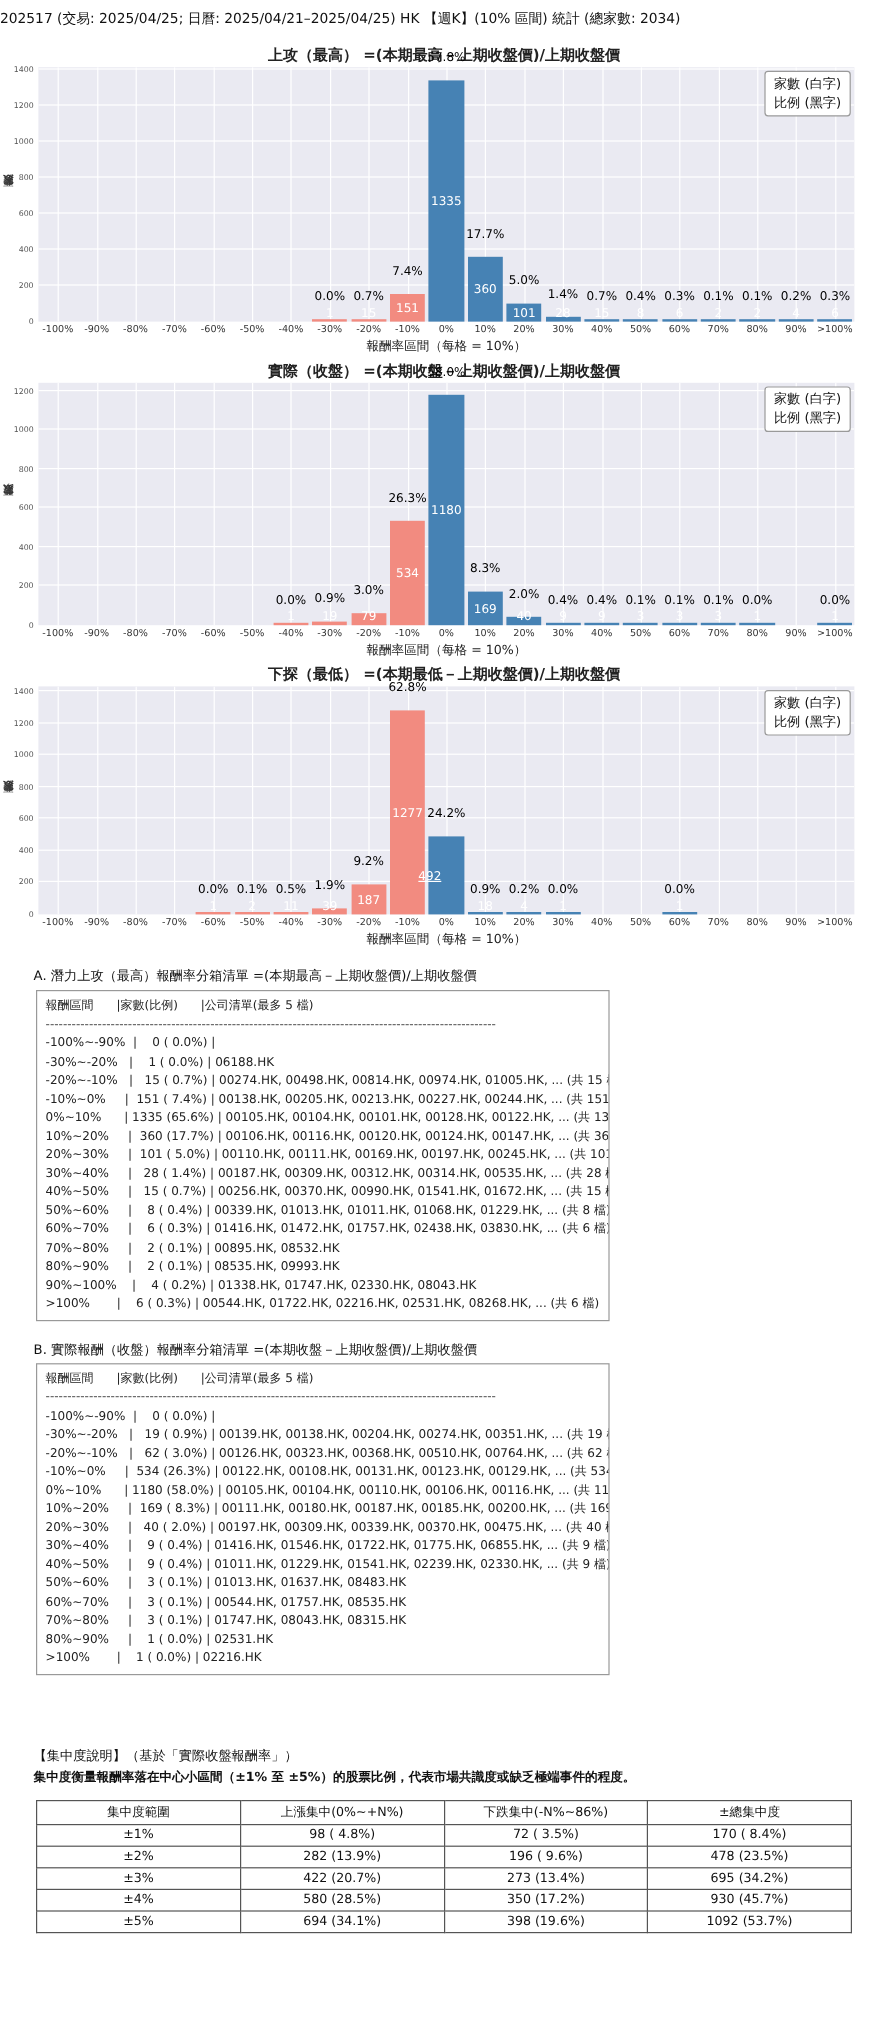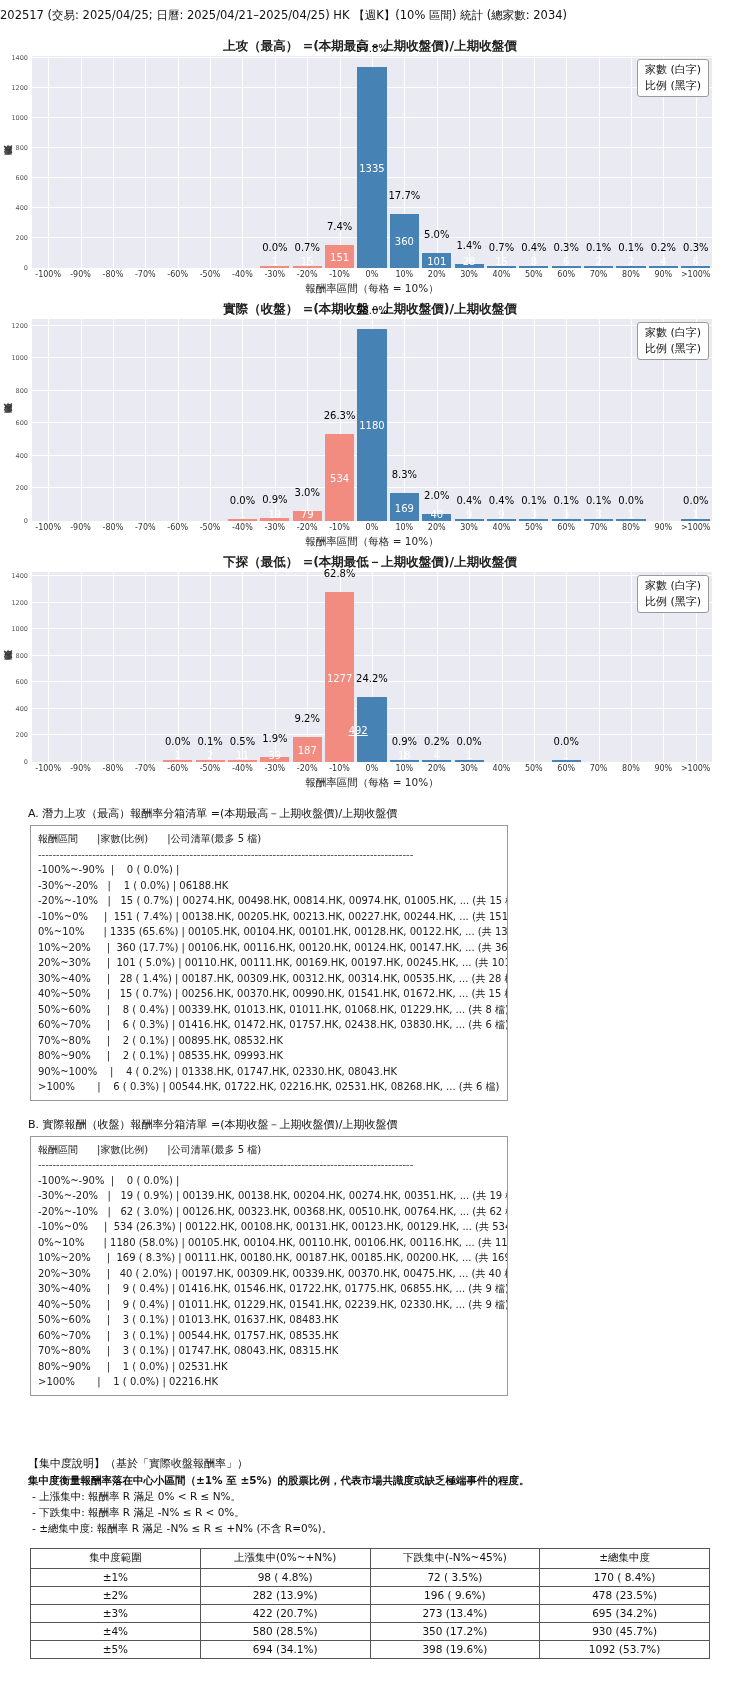--- a/index.html
+++ b/index.html
@@ -439,31 +439,26 @@
         <div class="report-line">60%~70%     |    3 ( 0.1%) | 00544.HK, 01757.HK, 08535.HK</div>
         <div class="report-line">70%~80%     |    3 ( 0.1%) | 01747.HK, 08043.HK, 08315.HK</div>
         <div class="report-line">80%~90%     |    1 ( 0.0%) | 02531.HK</div>
         <div class="report-line">&gt;100%       |    1 ( 0.0%) | 02216.HK</div>
       </div>
   </div>
 
   <div class="conc">
     <div class="conc-title">【集中度說明】（基於「實際收盤報酬率」）</div>
     <div class="conc-desc">集中度衡量報酬率落在中心小區間（±1% 至 ±5%）的股票比例，代表市場共識度或缺乏極端事件的程度。</div>
-    <div id="conc-bullets">
-        <div class="conc-bullet">- 上漲集中: 報酬率 R 滿足 0% &lt; R ≤ N%。</div>
-        <div class="conc-bullet">- 下跌集中: 報酬率 R 滿足 -N% ≤ R &lt; 0%。</div>
-        <div class="conc-bullet">- ±總集中度: 報酬率 R 滿足 -N% ≤ R ≤ +N% (不含 R=0%)。</div>
-      </div>
     <table class="conc-table">
       <thead>
           <tr>
             <th>集中度範圍</th>
             <th>上漲集中(0%~+N%)</th>
-            <th>下跌集中(-N%~45%)</th>
+            <th>下跌集中(-N%~86%)</th>
             <th>±總集中度</th>
           </tr>
         </thead>
       <tbody>
           <tr>
             <td>±1%</td>
             <td>98 ( 4.8%)</td>
             <td>72 ( 3.5%)</td>
             <td>170 ( 8.4%)</td>
           </tr>

